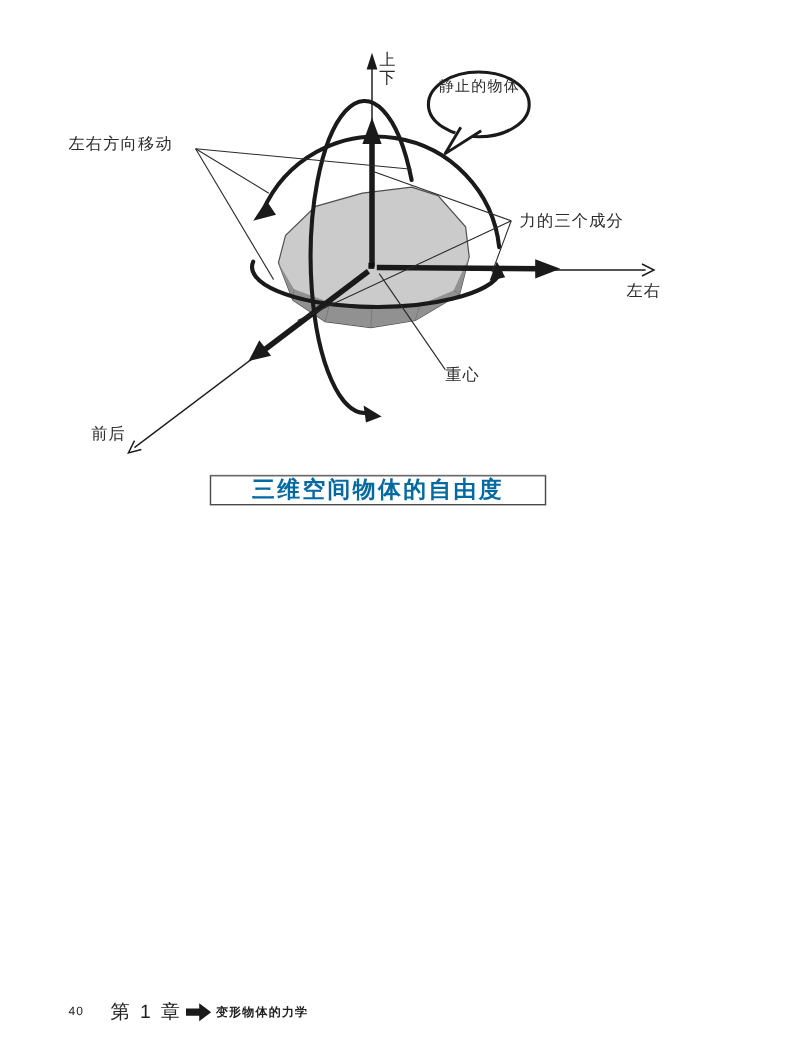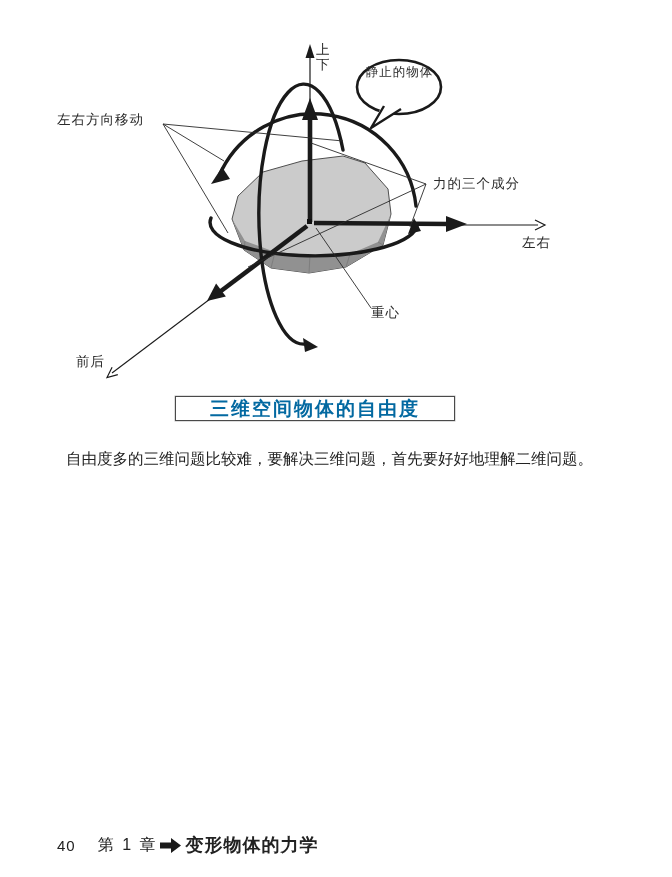--- a/index.html
+++ b/index.html
@@ -32,24 +32,24 @@
     position:absolute;left:35px;top:446px;width:626px;
     font-family:"Liberation Serif",serif;font-size:15.5px;line-height:25.2px;
     color:#222;text-align:justify;
   }
   .body-text p{margin:0;text-indent:2em;}
   .body-text b{font-family:"Liberation Sans",sans-serif;font-weight:bold;color:#111;}
   
   .footer{
     position:absolute;left:57px;top:833px;display:flex;align-items:center;color:#222;
   }
-  .page-number{font-size:15px;letter-spacing:1px;}
+  .page-number{font-size:10px;letter-spacing:1px;}
   .chapter{font-size:16px;margin-left:22px;letter-spacing:2px;}
   .chapter-arrow{margin-left:3px;display:inline-block;}
-  .chapter-title{font-size:18px;font-weight:bold;margin-left:3px;letter-spacing:1px;}
+  .chapter-title{font-size:10px;font-weight:bold;margin-left:3px;letter-spacing:1px;}
   svg{display:block;}
 </style>
 </head>
 <body>
 
 <svg class="abs" style="left:0;top:0" width="672" height="440" viewBox="0 0 672 440">
 
   <path fill="#cbcbcb" stroke="#4f4f4f" stroke-width="1" d="M232,219 L238,196 L263,172 L302,161 L343,156 L365,163 L388,189 L391,214 L383,245 L346,267 L309,273 L271,268 L244,250 Z"></path>
   <path fill="#919191" stroke="none" d="M232,219 L245,241 L275,252 L310,255 L350,254 L378,242 L391,214 L383,245 L346,267 L309,273 L271,268 L244,250 Z"></path>
   <path fill="none" stroke="#6e6e6e" stroke-width="0.8" opacity="0.7" d="M245,241 L244,250 M275,252 L271,268 M310,255 L309,273 M350,254 L346,267 M378,242 L383,245"></path>
@@ -105,21 +105,20 @@
 <div class="dlabel bubble-text">静止的物体</div>
 <div class="dlabel moment-label">左右方向移动</div>
 <div class="dlabel force-label">力的三个成分</div>
 <div class="dlabel leftright-label">左右</div>
 <div class="dlabel frontback-label">前后</div>
 <div class="dlabel gravity-label">重心</div>
 
 <div class="caption-box">三维空间物体的自由度</div>
 
 <div class="body-text">
-  <p><span>自由度多的三维问题比较难，要解决三维问题，首先要好好地理解二维问题。</span></p>
 </div>
 
 <div class="footer">
   <span class="page-number">40</span>
   <span class="chapter">第 1 章</span>
   <span class="chapter-arrow">
     <svg width="22" height="17" viewBox="0 0 22 17">
         <polygon points="0,5.5 11,5.5 11,1 21,8.5 11,16 11,11.5 0,11.5" fill="#1a1a1a"></polygon>
       </svg>
   </span>

